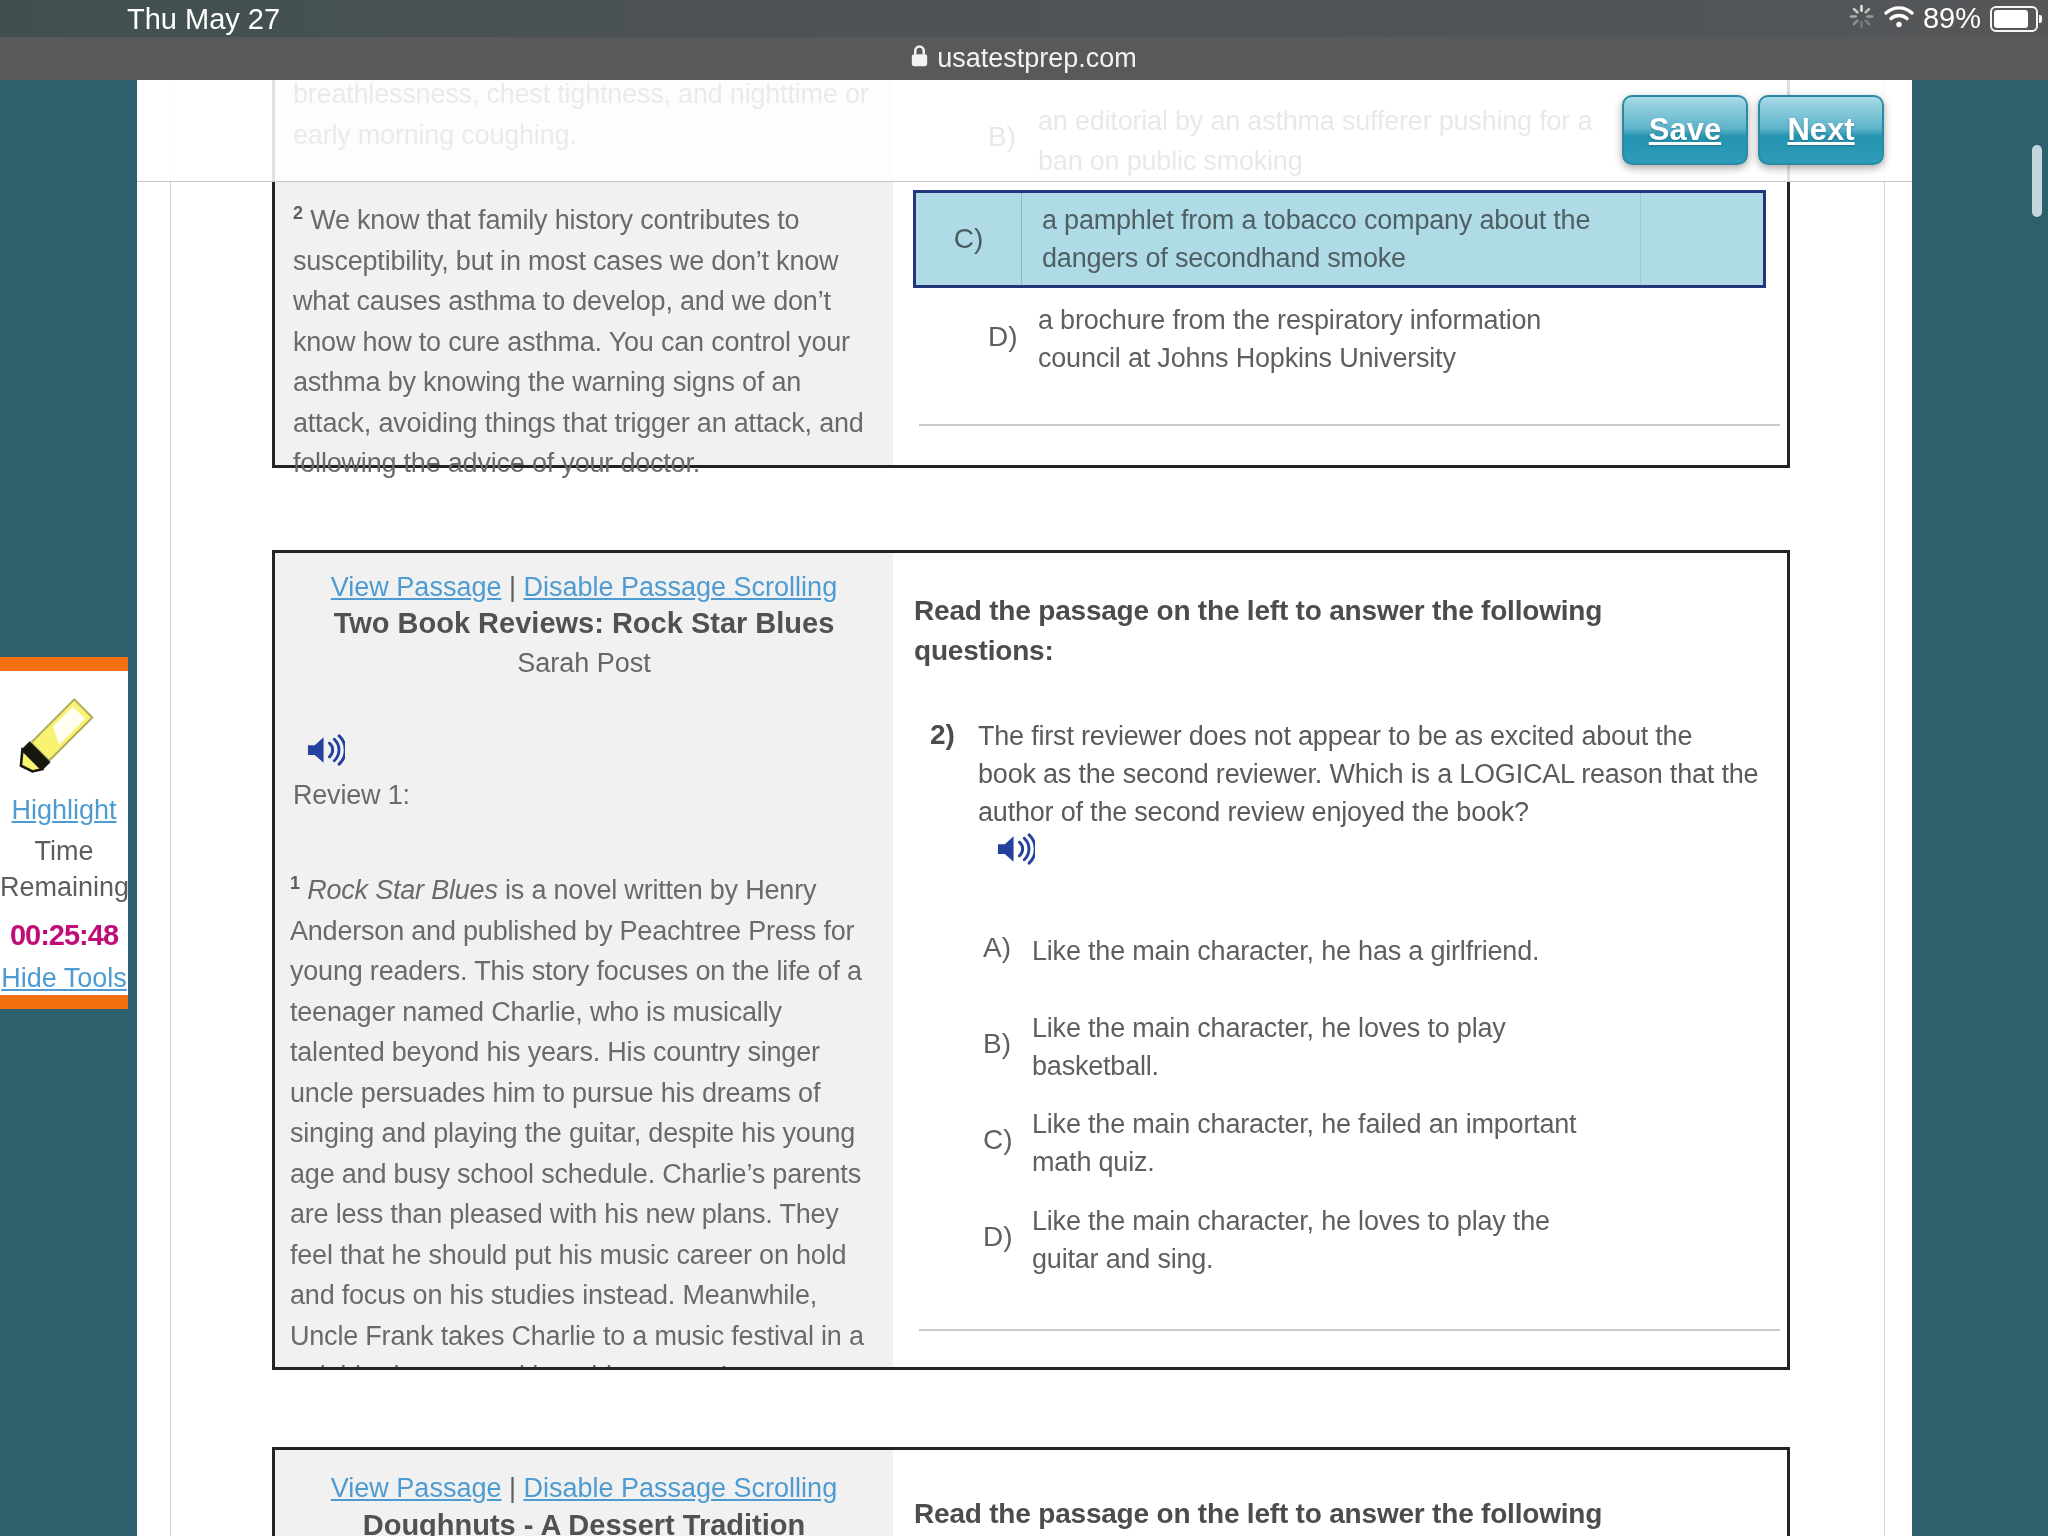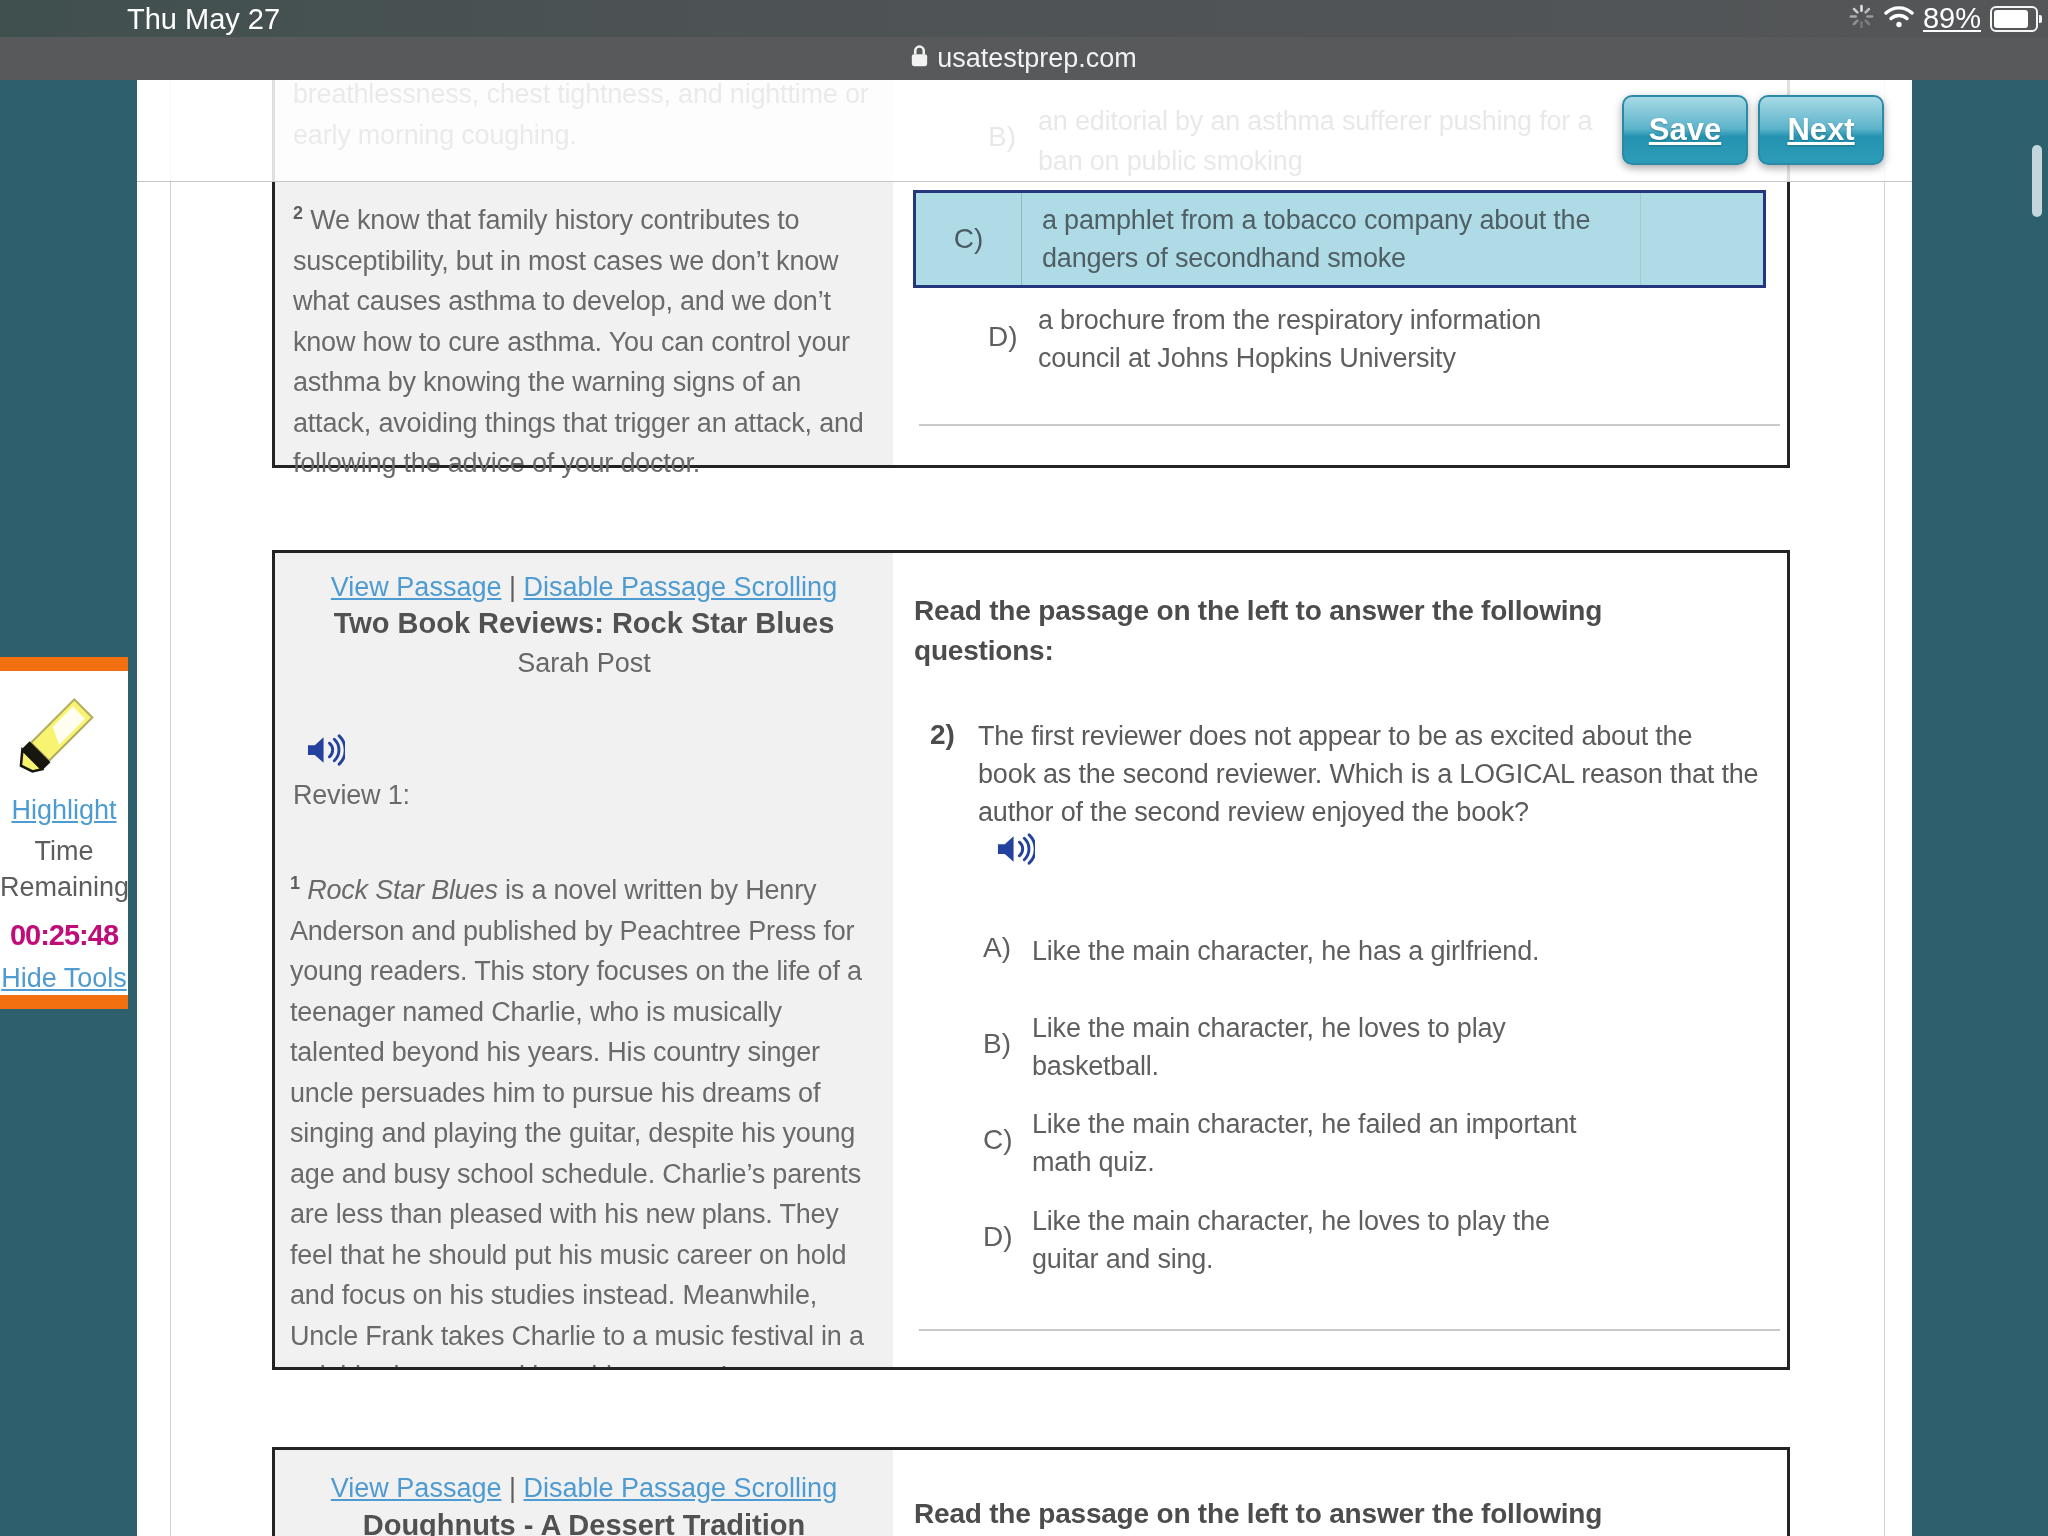--- a/index.html
+++ b/index.html
@@ -4,21 +4,21 @@
 <style>
   html,body{margin:0;padding:0;background:#000;}
   #screen{position:relative;width:2048px;height:1536px;overflow:hidden;
           background:#2e5f6d;font-family:"Liberation Sans",sans-serif;}
 
   
   .status-bar{position:absolute;left:0;top:0;width:2048px;height:37px;
     background:linear-gradient(90deg,#40504f 0%,#4d5254 35%,#545658 100%);color:#fff;}
   .sb-time{position:absolute;left:18px;top:3px;font-size:29px;font-weight:500;margin-top:36px;}
   .sb-date{position:absolute;left:127px;top:3px;font-size:29px;}
-  .sb-right{position:absolute;right:10px;top:0;height:37px;display:flex;align-items:center;gap:9px;text-decoration:underline;}
+  .sb-right{position:absolute;right:10px;top:0;height:37px;display:flex;align-items:center;gap:9px;}
   .sb-batt-pct{font-size:29px;color:#fff;}
   .batt{position:relative;width:44px;height:22px;border:2px solid rgba(255,255,255,.95);border-radius:6px;}
   .batt-fill{position:absolute;left:2px;top:2px;bottom:2px;width:34px;background:#fff;border-radius:3px;}
   .batt-nub{position:absolute;right:-6px;top:7px;width:3px;height:8px;background:rgba(255,255,255,.95);border-radius:0 2px 2px 0;}
 
   
   .url-bar{position:absolute;left:0;top:37px;width:2048px;height:43px;background:#57595b;
     display:flex;align-items:center;justify-content:center;gap:9px;color:#f2f2f2;font-size:27px;}
 
   

